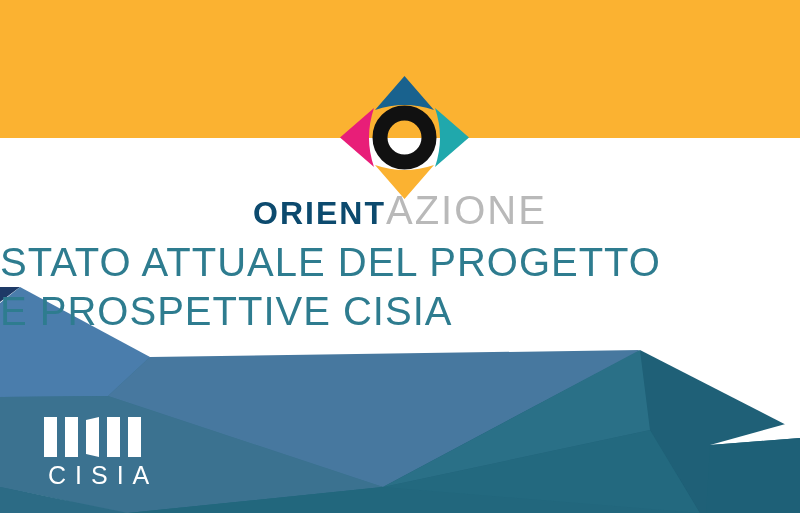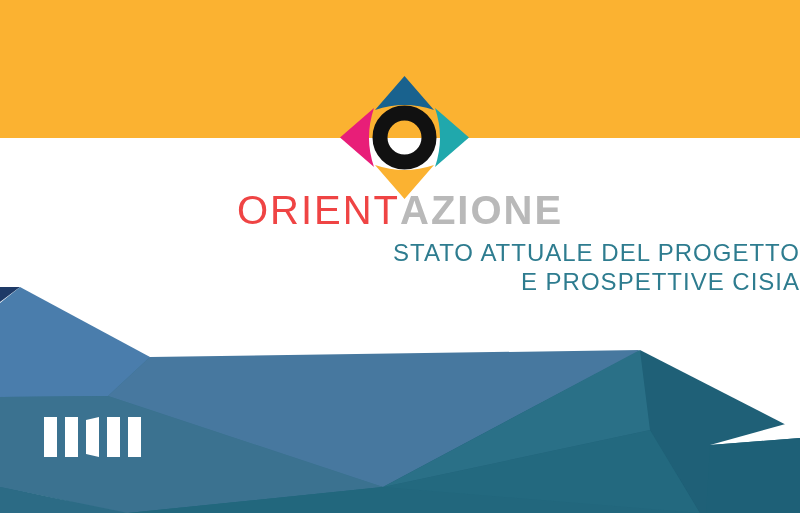--- a/index.html
+++ b/index.html
@@ -42,41 +42,41 @@
   .wordmark {
     position: absolute;
     left: 0;
     top: 190px;
     width: 800px;
     text-align: center;
     line-height: 1;
     white-space: nowrap;
   }
   .wordmark .w-bold {
+    font-size: 32px;
+    font-weight: 700;
+    letter-spacing: 2.0px;
+    color: #0c4a6e;
+  }
+  .wordmark .w-light {
     font-size: 40px;
     font-weight: 400;
     letter-spacing: 2.0px;
-    color: #ef4444;
-  }
-  .wordmark .w-light {
+    color: #b9b9b9;
+  }
+
+  
+  .subtitle {
+    position: absolute;
+    left: 0;
+    top: 238px;
+    width: 800px;
+    text-align: left;
+    color: #2e7c8f;
     font-size: 40px;
-    font-weight: 700;
-    letter-spacing: 2.0px;
-    color: #b9b9b9;
-  }
-
-  
-  .subtitle {
-    position: absolute;
-    left: 0;
-    top: 238px;
-    width: 800px;
-    text-align: right;
-    color: #2e7c8f;
-    font-size: 24px;
     font-weight: 300;
     letter-spacing: 1.0px;
     line-height: 1.22;
   }
   .subtitle .sub-line { display: block; }
 
   
   .polygons {
     position: absolute;
     left: 0;
@@ -206,15 +206,16 @@
   </div>
 
   <div class="cisia-logo">
     <svg class="cisia-bars" width="112" height="40" viewBox="0 0 112 40" xmlns="http://www.w3.org/2000/svg">
       <rect x="0" y="0" width="13" height="40" fill="#ffffff"></rect>
       <rect x="21" y="0" width="13" height="40" fill="#ffffff"></rect>
       <polygon points="42,3 55,0 55,40 42,37" fill="#ffffff"></polygon>
       <rect x="63" y="0" width="13" height="40" fill="#ffffff"></rect>
       <rect x="84" y="0" width="13" height="40" fill="#ffffff"></rect>
     </svg>
+    <div class="cisia-word">CISIA</div>
   </div>
 
 </div>
 
 </body></html>

